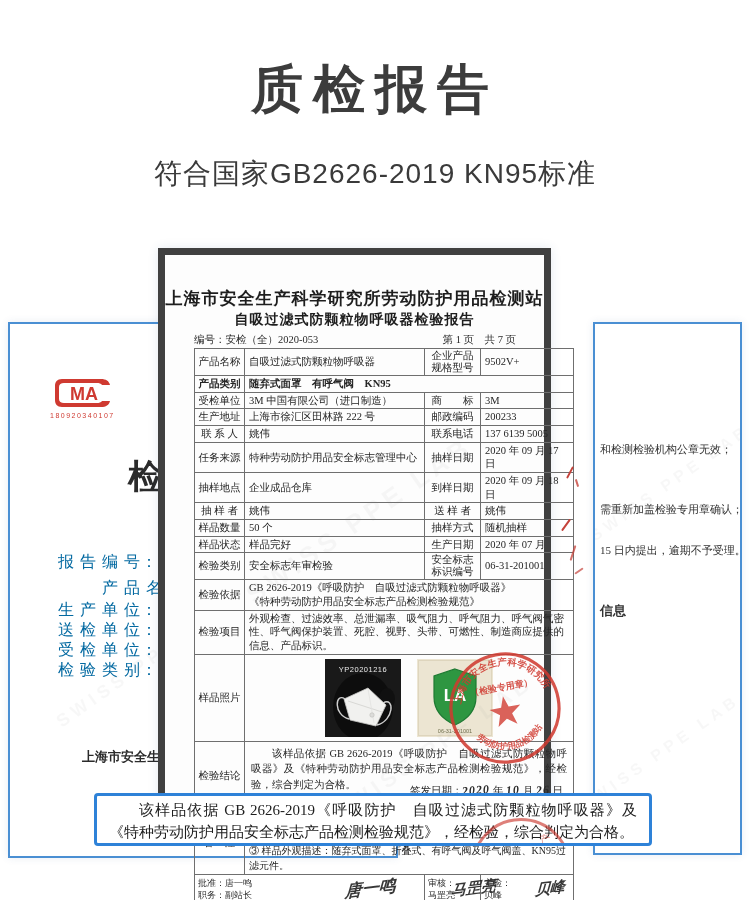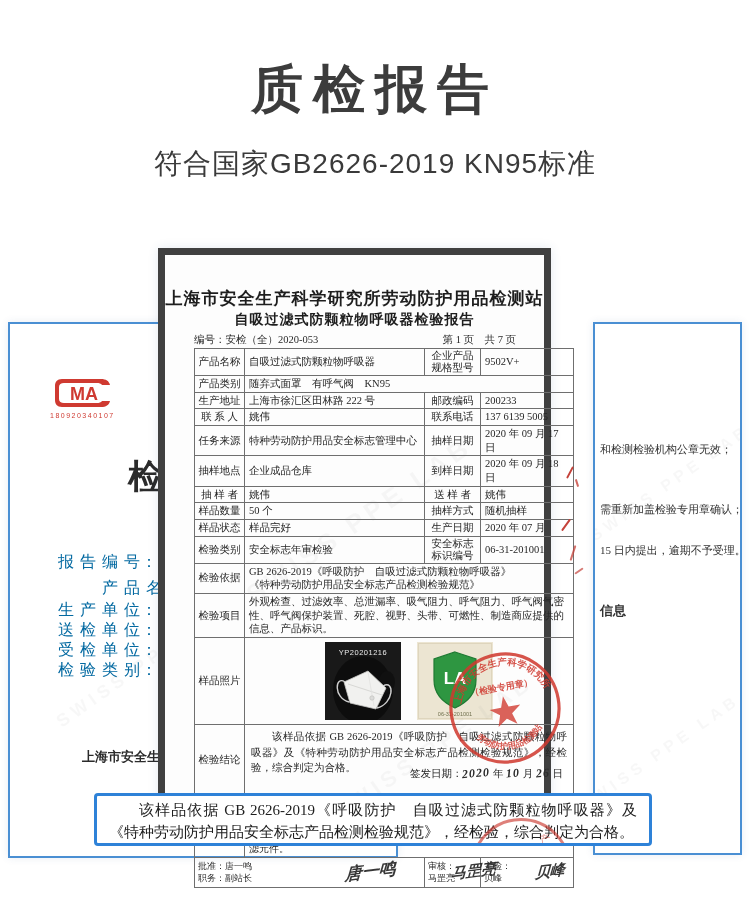--- a/index.html
+++ b/index.html
@@ -9,21 +9,21 @@
     background:#ffffff; overflow:hidden;
     font-family:"Liberation Sans","DejaVu Sans",sans-serif;
     padding-left:28px;
   }
   
   .main-title {
     position:absolute; top:55px; left:0; width:750px; text-align:center;
     font-size:52px; font-weight:700; color:#3c3c3c; letter-spacing:10px;
   }
   .sub-title {
-    position:absolute; top:145px; left:0; width:750px; text-align:center;
+    position:absolute; top:155px; left:0; width:750px; text-align:center;
     font-size:28px; font-weight:500; color:#3a3a3a; letter-spacing:1px;
   }
   
   .doc {
     position:absolute; background:#ffffff;
     border:2px solid #4a8fd3; box-shadow:0 0 8px rgba(40,80,140,.10);
   }
   .left-doc  { left:8px;  top:322px; width:390px; height:536px; z-index:1; }
   .right-doc { left:593px; top:322px; width:149px; height:533px; z-index:1; overflow:hidden; }
   .cert {
@@ -169,23 +169,29 @@
       <tbody>
           <tr style="height:25px;">
         <td class="lab">产品名称</td>
         <td>自吸过滤式防颗粒物呼吸器</td>
         <td class="lab two-line">
           <span class="dep-line">企业产品</span>
           <span class="dep-line">规格型号</span>
         </td>
         <td>9502V+</td>
       </tr>
-      <tr style="height:16px;">
+      <tr style="height:16px;font-weight:bold;">
         <td class="lab">产品类别</td>
         <td colspan="3">随弃式面罩　有呼气阀　KN95</td>
+      </tr>
+      <tr style="height:16px;">
+        <td class="lab">受检单位</td>
+        <td>3M 中国有限公司（进口制造）</td>
+        <td class="lab">商　　标</td>
+        <td>3M</td>
       </tr>
       <tr style="height:16px;">
         <td class="lab">生产地址</td>
         <td>上海市徐汇区田林路 222 号</td>
         <td class="lab">邮政编码</td>
         <td>200233</td>
       </tr>
       <tr style="height:16px;">
         <td class="lab">联 系 人</td>
         <td>姚伟</td>

